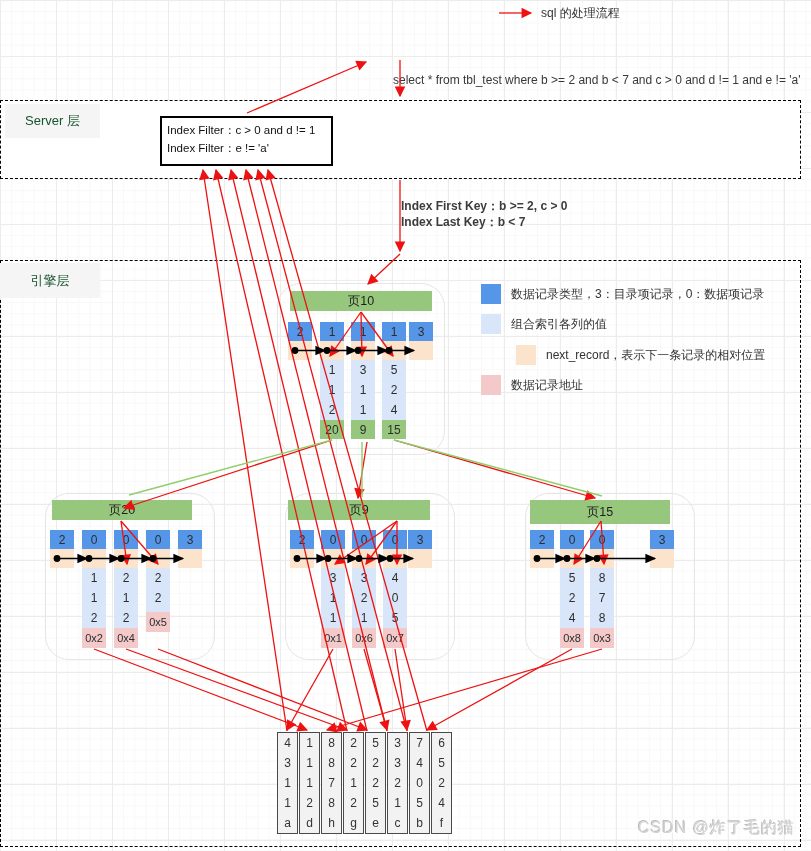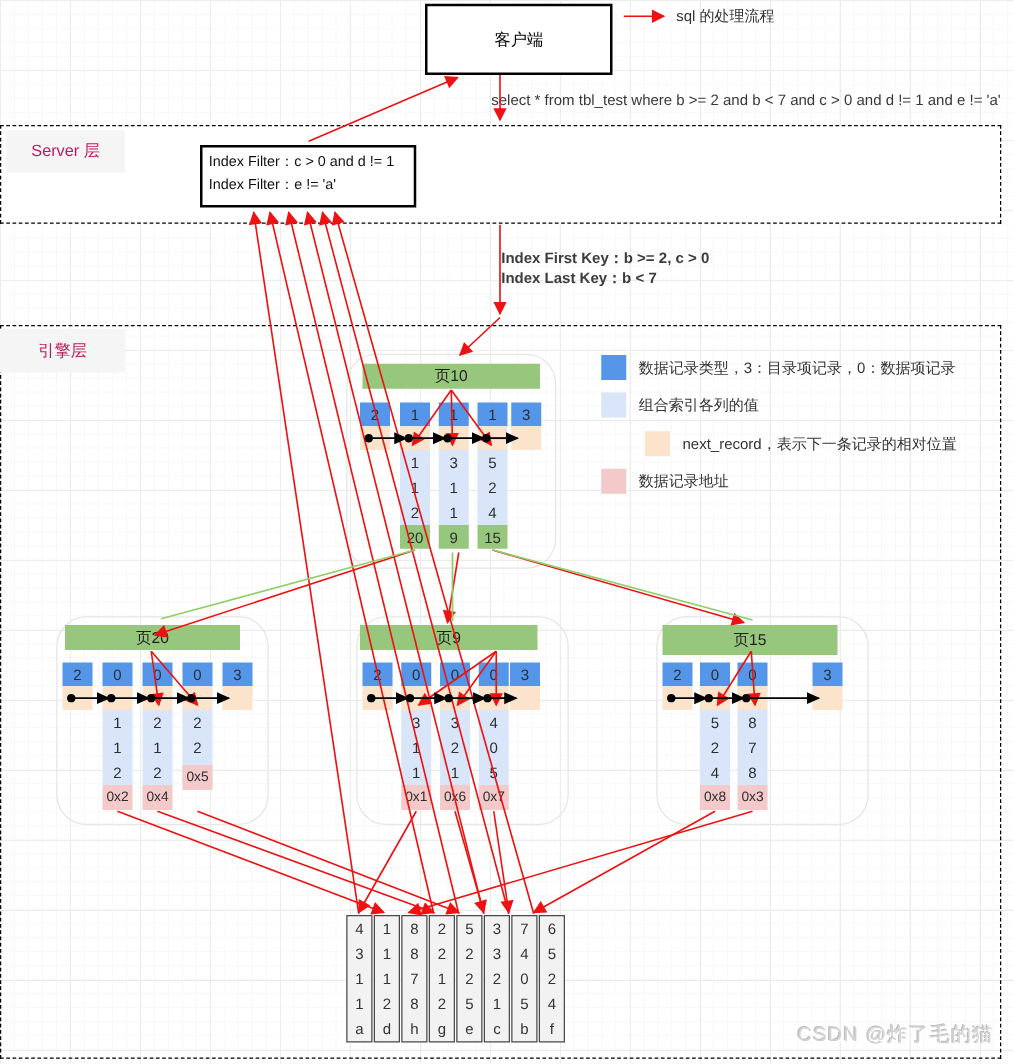--- a/index.html
+++ b/index.html
@@ -11,21 +11,21 @@
       linear-gradient(to right,#ececec 1px,transparent 1px),
       linear-gradient(to bottom,#ececec 1px,transparent 1px),
       linear-gradient(to right,#f8f8f8 1px,transparent 1px),
       linear-gradient(to bottom,#f8f8f8 1px,transparent 1px);
     background-size:56px 56px,56px 56px,11.2px 11.2px,11.2px 11.2px;
   }
   .band{position:absolute;border:1px dashed #000;box-sizing:border-box;}
   .band.server{left:0;top:100px;width:801px;height:79px;background:#fff;}
   .band.engine{left:0;top:260px;width:801px;height:587px;background:transparent;}
   .layer-label{
-    position:absolute;background:#f5f5f5;color:#be185d;font-size:13px;
+    position:absolute;background:#f5f5f5;color:#14532d;font-size:13px;
     display:flex;align-items:center;justify-content:center;z-index:2;
   }
   .client-box{
     position:absolute;left:340px;top:3px;width:150px;height:57px;
     border:2px solid #000;background:#fff;box-sizing:border-box;
     display:flex;align-items:center;justify-content:center;
     font-size:13px;color:#000;z-index:2;
   }
   .flow-label{position:absolute;left:541px;top:5px;font-size:12px;color:#333;white-space:nowrap;z-index:2;}
   .sql-text{position:absolute;left:393px;top:73px;font-size:12px;color:#383838;white-space:nowrap;z-index:2;}
@@ -68,23 +68,20 @@
 <body>
 
 <div class="canvas">
 
   <div class="band server"></div>
   <div class="band engine"></div>
 
   <div class="layer-label" style="left:5px;top:104px;width:95px;height:34px;">Server 层</div>
   <div class="layer-label" style="left:0;top:263px;width:100px;height:35px;">引擎层</div>
 
-  <div class="client-box">
-    <span>客户端</span>
-  </div>
 
   <span class="flow-label">sql 的处理流程</span>
 
   <div class="sql-text">select * from tbl_test where b &gt;= 2 and b &lt; 7 and c &gt; 0 and d != 1 and e != 'a'</div>
 
   <div class="filter-box">
     <div>Index Filter：c &gt; 0 and d != 1</div>
     <div>Index Filter：e != 'a'</div>
   </div>
 

